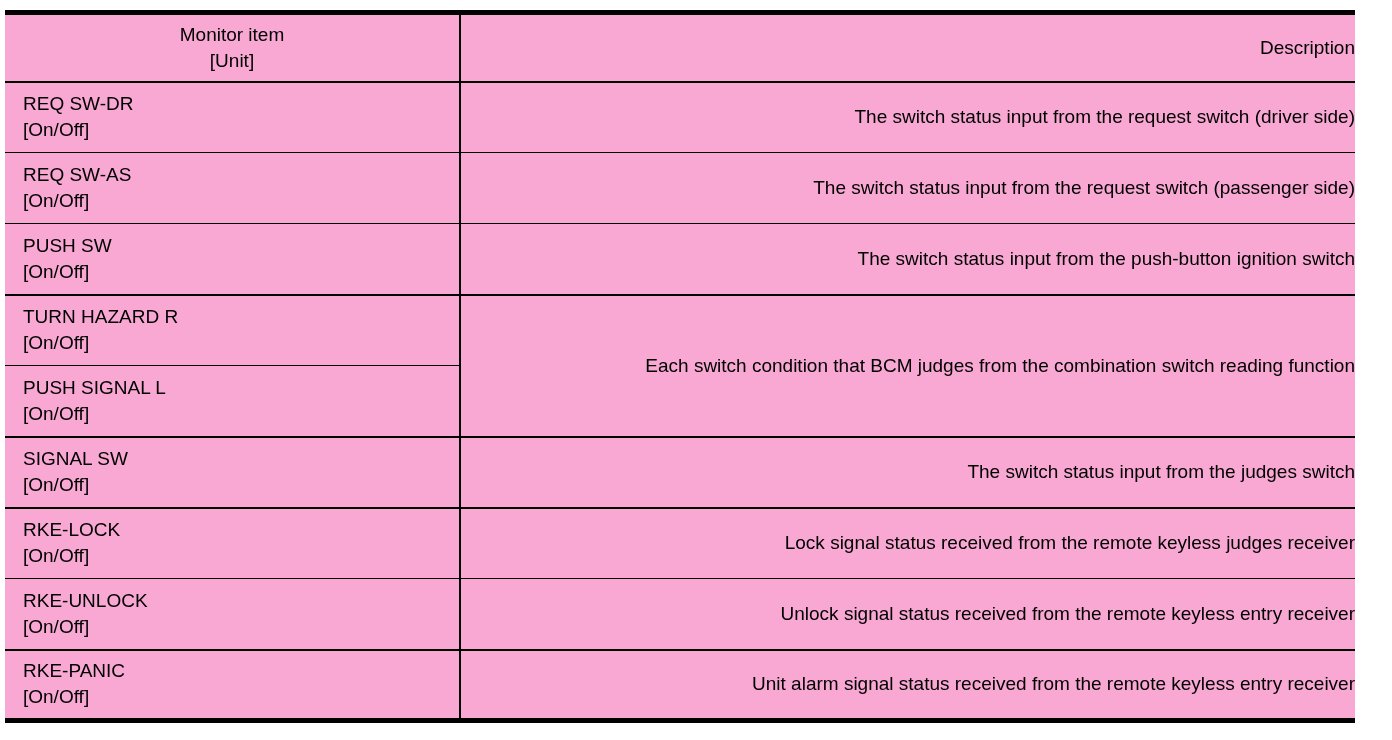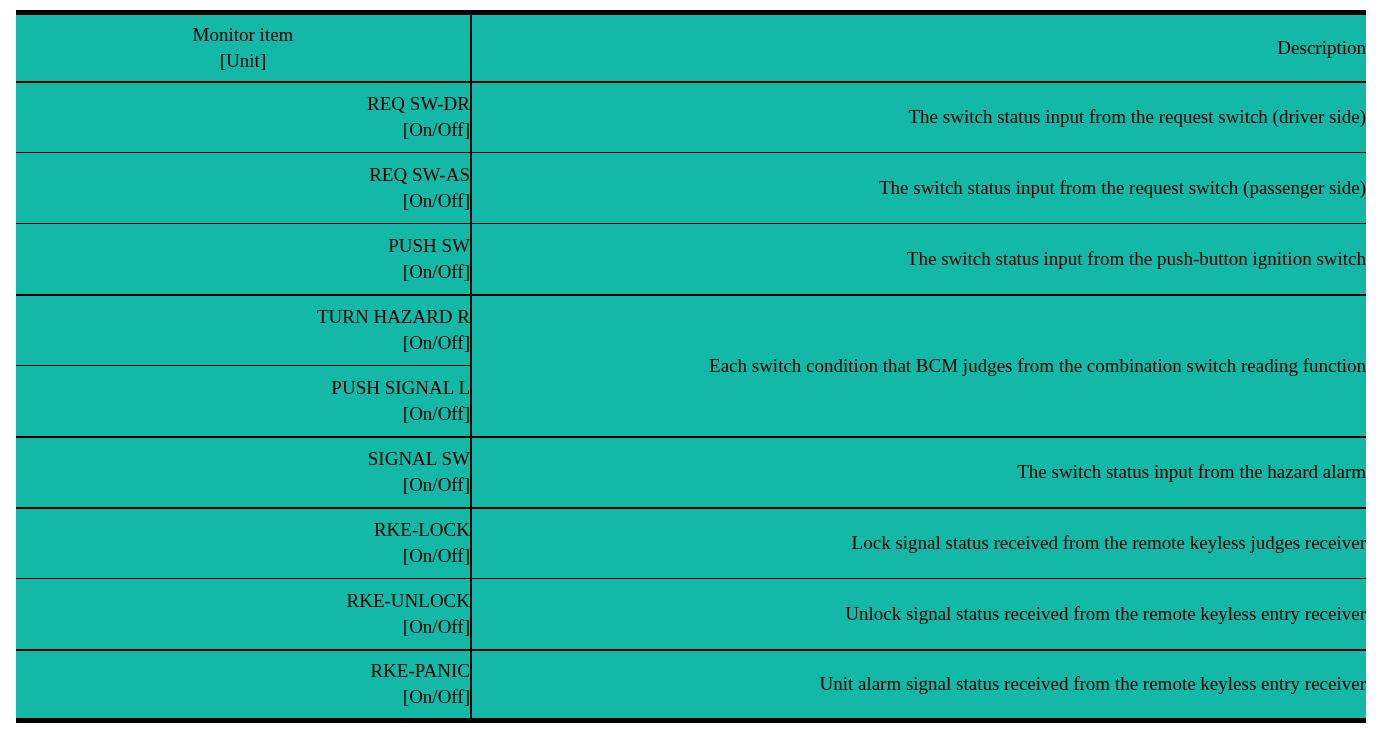--- a/index.html
+++ b/index.html
@@ -6,29 +6,28 @@
     margin: 0;
     padding: 0;
     background: #ffffff;
     width: 1392px;
     height: 740px;
     font-family: "Liberation Sans", sans-serif;
     color: #000000;
   }
   .doc-table {
     position: absolute;
-    left: 16px;
+    left: 5px;
     top: 10px;
     width: 1350px;
     border-collapse: collapse;
     table-layout: fixed;
     border-top: 5px solid #000;
     border-bottom: 5px solid #000;
-    background: #14b8a6;
-    font-family: Liberation Serif, serif;
+    background: #f9a8d4;
   }
   .doc-table col.c1 { width: 455px; }
   .doc-table th, .doc-table td {
     padding: 0;
     font-size: 19px;
     font-weight: normal;
     line-height: 26px;
     vertical-align: middle;
     overflow: hidden;
   }
@@ -37,21 +36,21 @@
   th.monitor-header {
     text-align: center;
     border-right: 2px solid #000;
   }
   th.description-header { text-align: right; }
   
   tbody tr { height: 71px; }
   td.item-cell {
     border-right: 2px solid #000;
     padding-left: 18px;
-    text-align: right;
+    text-align: left;
   }
   td.desc-cell {
     padding-left: 4px;
     text-align: right;
   }
   
   tr.sep2 > th, tr.sep2 > td { border-top: 2px solid #000; }
   tr.sep1 > th, tr.sep1 > td { border-top: 1px solid #000; }
 </style>
 </head>
@@ -104,21 +103,21 @@
       <td class="item-cell">
         <div>PUSH SIGNAL L</div>
         <div>[On/Off]</div>
       </td>
     </tr>
     <tr class="sep2">
       <td class="item-cell">
         <div>SIGNAL SW</div>
         <div>[On/Off]</div>
       </td>
-      <td class="desc-cell">The switch status input from the hazard alarm</td>
+      <td class="desc-cell">The switch status input from the judges switch</td>
     </tr>
     <tr class="sep2">
       <td class="item-cell">
         <div>RKE-LOCK</div>
         <div>[On/Off]</div>
       </td>
       <td class="desc-cell">Lock signal status received from the remote keyless judges receiver</td>
     </tr>
     <tr class="sep1">
       <td class="item-cell">

